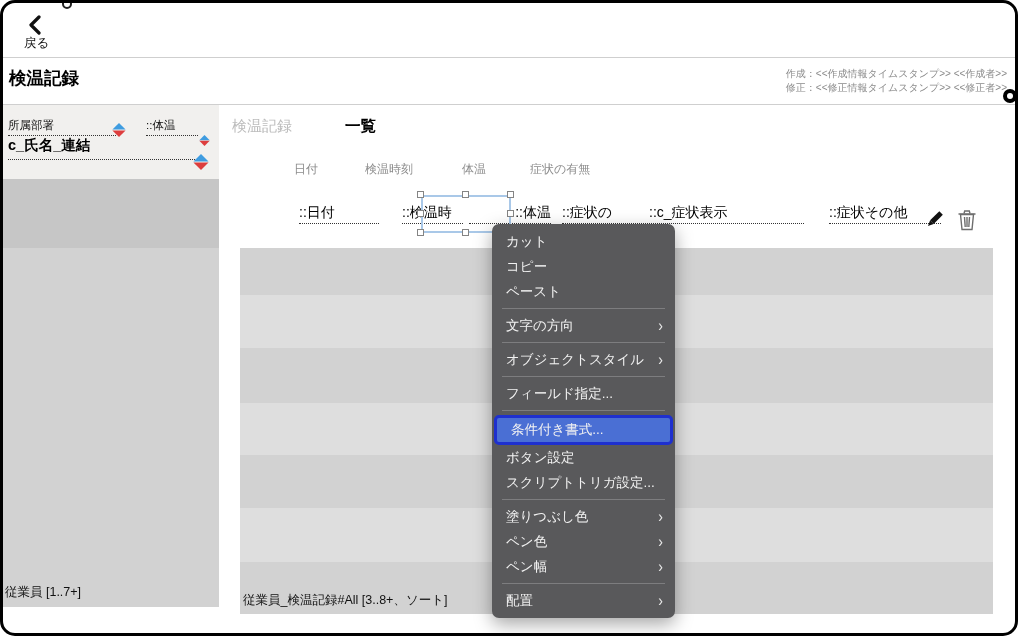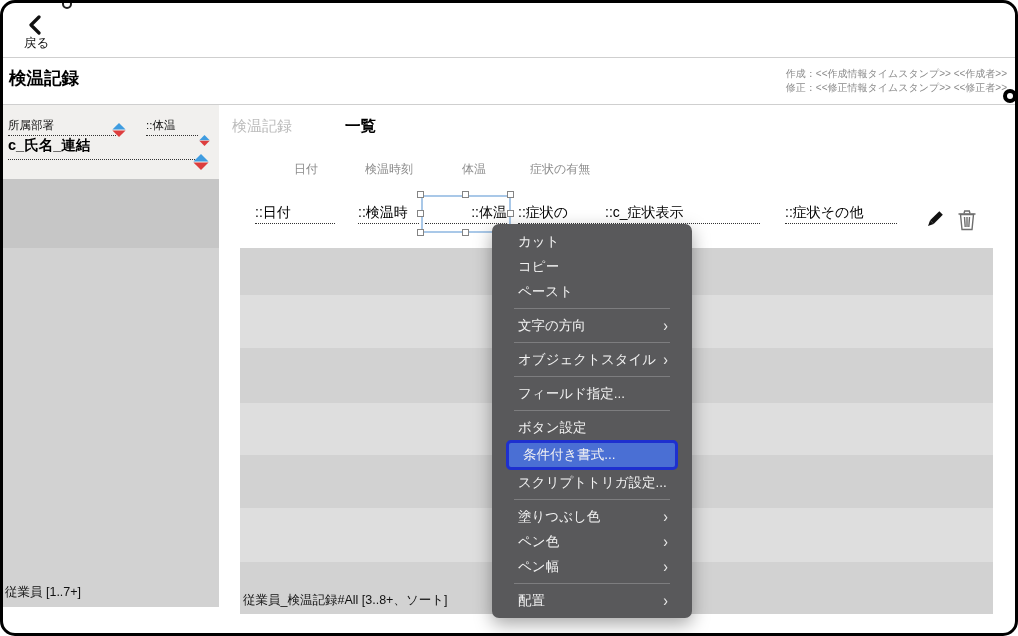--- a/index.html
+++ b/index.html
@@ -54,21 +54,21 @@
 
   .sb-status { position:absolute; left:2px; top:581px; font-size:12.5px; color:#111; }
 
   
   .tab-form { position:absolute; left:229px; top:114px; font-size:15px; color:#bcbcbc; }
   .tab-list { position:absolute; left:342px; top:113px; font-size:15.5px; font-weight:bold; color:#000;text-align:right; }
 
   .col-head { position:absolute; top:158px; font-size:12px; color:#8c8c8c; white-space:nowrap; }
   .col-1 { left:255px;margin-left:36px; } .col-2 { left:362px; } .col-3 { left:459px; } .col-4 { left:527px; }
 
-  .fld { top:201px; height:20px; font-size:14px; color:#000; }
+  .fld { top:201px; height:20px; font-size:14px; color:#000;margin-left:44px; }
   .fld-date    { left:252px; width:80px;  }
   .fld-time    { left:355px; width:61px;  }
   .fld-temp    { left:422px; width:82px; text-align:right; }
   .fld-symp    { left:515px; width:92px;  }
   .fld-sympdsp { left:602px; width:155px; }
   .fld-sympoth { left:782px; width:112px; }
 
   
   .sel-box {
     position:absolute; left:418px; top:192px; width:90px; height:38px;
@@ -92,22 +92,22 @@
   .row.dark  { background:#d2d2d2; height:47px; }
   .row.light { background:#dedede; height:53px; }
   .row.r1 { height:47px; } .row.r2 { height:53px; } .row.r3 { height:55px; }
   .row.r4 { height:52px; } .row.r5 { height:53px; } .row.r6 { height:54px; }
   .row.r7 { height:52px; }
 
   .main-status { position:absolute; left:240px; top:589px; font-size:12.5px; color:#111; }
 
   
   .context-menu {
-    position:absolute; left:489px; top:221px; width:200px;
-    background:#59595b; border-radius:7px; padding:5px 12px;
+    position:absolute; left:489px; top:221px; width:183px;
+    background:#59595b; border-radius:7px; padding:5px 0;
     box-shadow:0 6px 18px rgba(0,0,0,0.35);
     z-index:10;
   }
   .menu-item {
     display:flex; justify-content:space-between; align-items:center;
     height:25px; line-height:25px; padding:0 12px 0 14px;
     font-size:13.5px; color:#f2f2f2; cursor:pointer; white-space:nowrap;
   }
   .menu-item .arrow { font-size:14px; color:#e8e8e8; transform:scaleY(1.15); }
   .menu-item.highlighted {
@@ -249,27 +249,27 @@
     <div class="menu-sep"></div>
     <div class="menu-item">
       <span>オブジェクトスタイル</span>
       <span class="arrow">›</span>
     </div>
     <div class="menu-sep"></div>
     <div class="menu-item">
       <span>フィールド指定...</span>
     </div>
     <div class="menu-sep"></div>
-    <div class="menu-item">
-      <span>ボタン設定</span>
-    </div>
     <div class="menu-item highlighted">
       <span>条件付き書式...</span>
     </div>
     <div class="menu-item">
+      <span>ボタン設定</span>
+    </div>
+    <div class="menu-item">
       <span>スクリプトトリガ設定...</span>
     </div>
     <div class="menu-sep"></div>
     <div class="menu-item">
       <span>塗りつぶし色</span>
       <span class="arrow">›</span>
     </div>
     <div class="menu-item">
       <span>ペン色</span>
       <span class="arrow">›</span>

